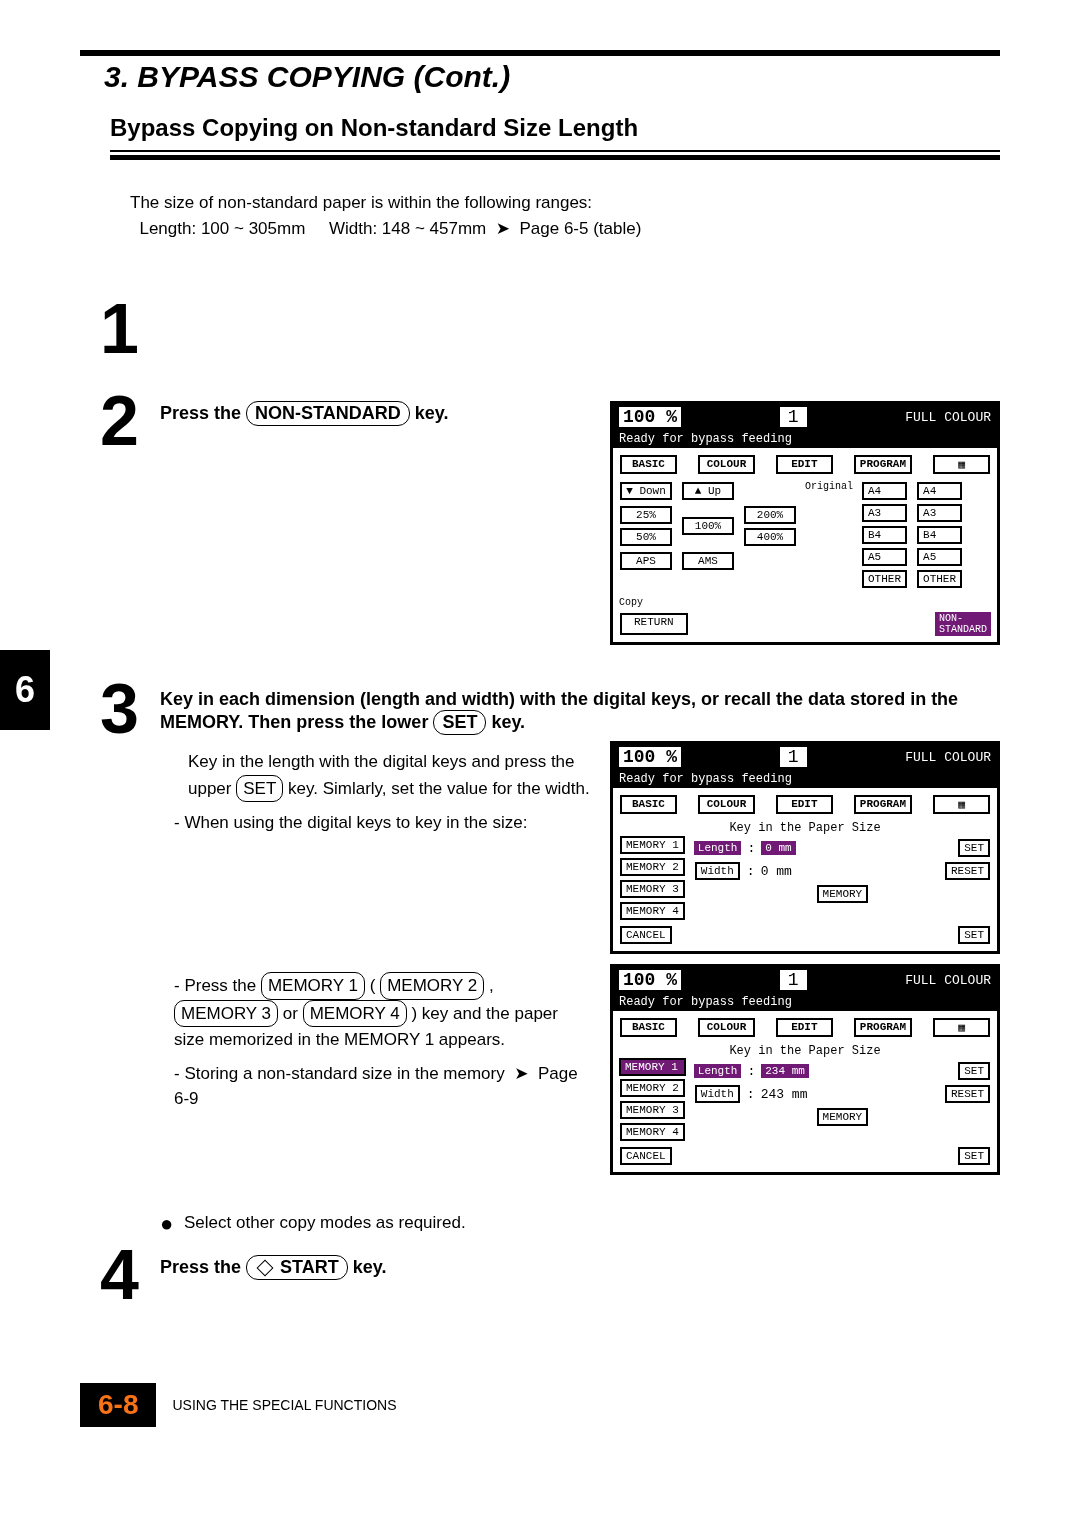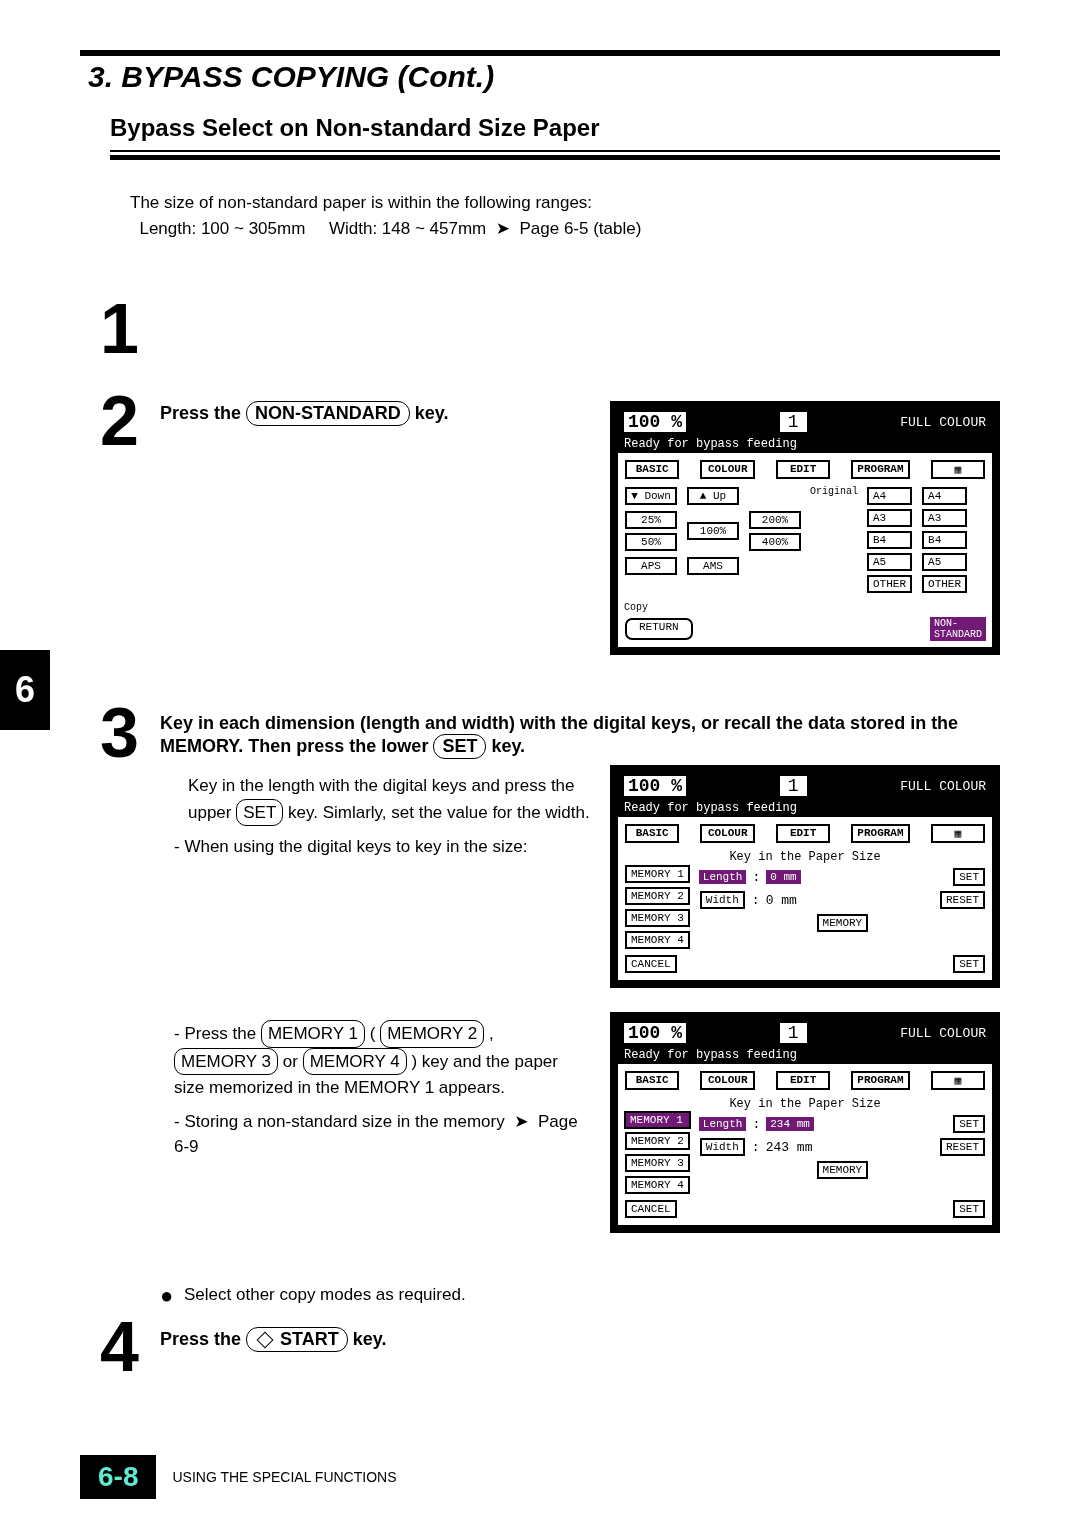--- a/index.html
+++ b/index.html
@@ -16,21 +16,21 @@
   }
   .header-bar {
     background: #000;
     height: 6px;
     margin-bottom: 4px;
   }
   .section-title {
     font-size: 30px;
     font-weight: bold;
     font-style: italic;
-    margin: 0 0 20px 0;
+    margin: 0 0 20px 16px;
     padding-left: 8px;
   }
   .subtitle {
     font-size: 24px;
     font-weight: bold;
     margin: 0 0 8px 30px;
   }
   .title-rule-thin { height: 2px; background:#000; margin: 0 0 3px 30px; }
   .title-rule-thick { height: 5px; background:#000; margin: 0 0 30px 30px; }
   .intro {
@@ -80,25 +80,24 @@
   .row2 {
     display:flex;
     gap: 20px;
     align-items:flex-start;
   }
   .screenshot {
     width: 390px;
     flex-shrink: 0;
   }
   .screen {
-    border: 8px solid #000000;
+    border: 3px solid #000000;
     font-family: "Courier New", monospace;
     font-size: 13px;
     background: #fff;
-    margin-bottom: 14px;
   }
   .screen-top {
     background:#000; color:#fff;
     display:flex; justify-content:space-between;
     padding: 3px 6px;
     align-items:center;
   }
   .screen-top .pct { background:#fff; color:#000; padding:0 4px; font-size:18px; font-weight:bold;}
   .screen-top .one { background:#fff; color:#000; padding:0 8px; font-size:18px; }
   .screen-msg { background:#000; color:#fff; padding:2px 6px; font-size:12px;}
@@ -125,21 +124,21 @@
   }
   .note { font-size:17px; margin-left: 60px; margin-top:30px; margin-bottom:10px;}
   .bullet-dot { font-size:22px; vertical-align:middle; margin-right:6px;}
   .footer {
     display:flex;
     align-items:center;
     gap: 16px;
     margin-top: 80px;
   }
   .pagebox {
-    background:#000; color:#5eead4;
+    background:#000; color:#f97316;
     font-size: 28px; font-weight:bold;
     padding: 6px 18px;
   }
   .footlabel { font-size: 14px; }
   .diamond {
     display:inline-block;
     transform: rotate(45deg);
     width:12px; height:12px;
     border: 1.5px solid #000;
     margin: 0 4px;
@@ -148,21 +147,21 @@
   .rowflex { display:flex; gap:8px; flex-wrap:wrap; }
   .sizecol { display:flex; flex-direction:column; gap:2px; }
 </style>
 </head>
 <body>
 
 <div class="page">
   <div class="header-bar"></div>
   <h1 class="section-title">3. BYPASS COPYING (Cont.)</h1>
 
-  <h2 class="subtitle">Bypass Select on Non-standard Size Paper</h2>
+  <h2 class="subtitle">Bypass Copying on Non-standard Size Length</h2>
   <div class="title-rule-thin"></div>
   <div class="title-rule-thick"></div>
 
   <div class="intro">
     <div>The size of non-standard paper is within the following ranges:</div>
     <div>
       &nbsp;&nbsp;<span>Length: 100 ~ 305mm</span>&nbsp;&nbsp;&nbsp;&nbsp;
       <span>Width: 148 ~ 457mm</span>
       <span class="pointer">&nbsp;➤&nbsp;</span>
       <span>Page 6-5 (table)</span>
@@ -234,21 +233,21 @@
                 <div class="sizecol">
                   <span class="btn">A4</span>
                   <span class="btn">A3</span>
                   <span class="btn">B4</span>
                   <span class="btn">A5</span>
                   <span class="btn">OTHER</span>
                 </div>
                 <div style="font-size:10px;">Copy</div>
               </div>
               <div class="rowflex" style="justify-content:space-between; margin-top:4px;">
-                <span class="btn" style="border-radius:7px; padding:1px 12px;">RETURN</span>
+                <span class="btn" style="border-radius:0; padding:1px 12px;">RETURN</span>
                 <span class="lbl-sel" style="white-space:pre; font-size:10px;">NON-
 STANDARD</span>
               </div>
             </div>
           </div>
         </div>
       </div>
     </div>
 
     <div class="step">

